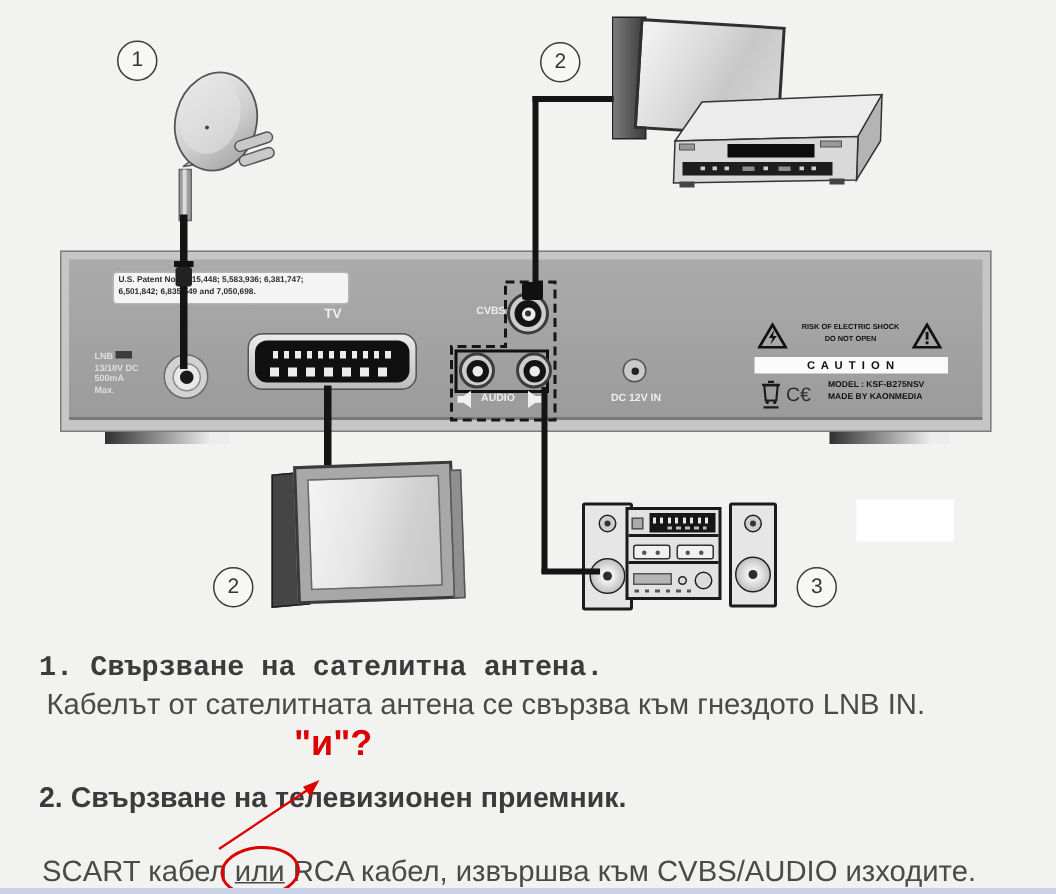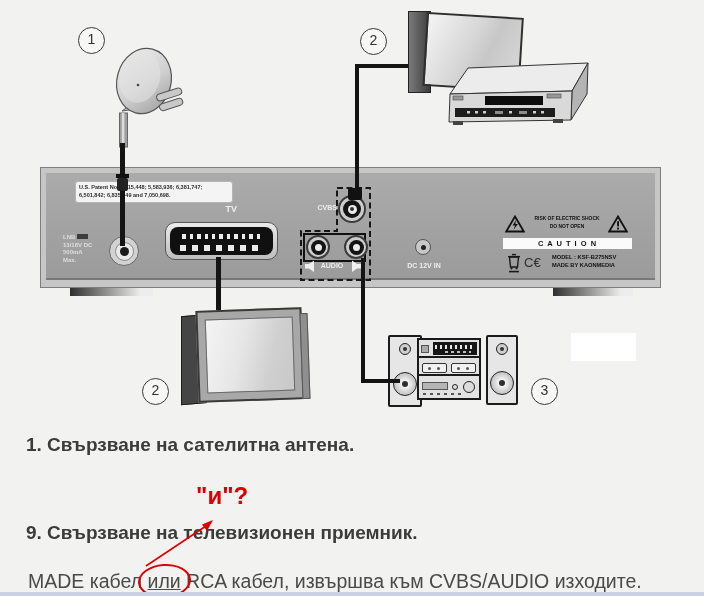--- a/index.html
+++ b/index.html
@@ -43,21 +43,21 @@
     <div class="tiny nowrap"><span>LNB</span><span style="display:inline-block;width:11px;height:5px;background:#3c3c3c;margin-left:2px;"></span></div>
     <div class="tiny nowrap">13/18V DC</div>
     <div class="tiny nowrap">500mA</div>
     <div class="tiny nowrap">Max.</div>
   </div>
 
   <div class="ring" style="left:109px;top:236px;width:30px;height:30px;background:#d2d2d2;border:1.5px solid #6a6a6a;"></div>
   <div class="ring" style="left:114.5px;top:241.5px;width:19px;height:19px;background:#e9e9e9;border:1px solid #8a8a8a;"></div>
   <div class="ring" style="left:119.5px;top:246.5px;width:9px;height:9px;background:#1a1a1a;"></div>
 
-  <div class="panel-text" style="left:207px;top:204px;width:30px;text-align:right;font-size:9px;">TV</div>
+  <div class="panel-text" style="left:207px;top:204px;width:30px;text-align:center;font-size:9px;">TV</div>
   <div class="abs" style="left:165px;top:222px;width:113px;height:38px;background:linear-gradient(#ebebeb,#bdbdbd);border:1.5px solid #555;border-radius:10px;">
     <div class="abs" style="left:4px;top:4px;right:4px;bottom:4px;background:#101010;border-radius:8px;">
       <div class="abs" style="left:12px;right:12px;top:7px;height:4.5px;background:repeating-linear-gradient(90deg,#ececec 0 3.5px,transparent 3.5px 7.5px);"></div>
       <div class="abs" style="left:10px;right:10px;top:18px;height:6px;background:repeating-linear-gradient(90deg,#ececec 0 6px,transparent 6px 12px);"></div>
     </div>
   </div>
 
   <div class="panel-text" style="left:303px;top:204px;width:34px;text-align:right;font-size:7px;">CVBS</div>
   <div class="ring" style="left:338px;top:195px;width:28px;height:28px;background:#cdcdcd;border:2px solid #3c3c3c;"></div>
   <div class="ring" style="left:343px;top:200px;width:18px;height:18px;background:#141414;"></div>
@@ -211,25 +211,26 @@
   <div class="cable" style="left:361px;top:258px;width:4px;height:124px;"></div>
   <div class="cable" style="left:361px;top:379px;width:39px;height:4px;"></div>
 
   <div class="abs" style="left:571px;top:333px;width:65px;height:28px;background:#ffffff;"></div>
 
   <div class="callout" style="left:78px;top:27px;">1</div>
   <div class="callout" style="left:360px;top:28px;">2</div>
   <div class="callout" style="left:142px;top:378px;">2</div>
   <div class="callout" style="left:531px;top:378px;">3</div>
 
-  <div class="instr-title" style="left:26px;top:434px;">1. Свързване на сателитна антена.</div>
+  <div class="instr-title" style="left:26px;top:434px;font-family:Liberation Mono, monospace;">1. Свързване на сателитна антена.</div>
+  <div class="instr" style="left:31px;top:459px;">Кабелът от сателитната антена се свързва към гнездото LNB IN.</div>
   <div class="abs red nowrap" style="left:196px;top:482px;font-size:24px;font-weight:bold;">"и"?</div>
-  <div class="instr-title" style="left:26px;top:522px;">9. Свързване на телевизионен приемник.</div>
+  <div class="instr-title" style="left:26px;top:522px;">2. Свързване на телевизионен приемник.</div>
   <div class="instr" style="left:28px;top:570px;">
-    <span>MADE кабел </span><span class="circled">или</span><span> RCA кабел, извършва към CVBS/AUDIO изходите.</span>
+    <span>SCART кабел </span><span class="circled">или</span><span> RCA кабел, извършва към CVBS/AUDIO изходите.</span>
   </div>
 
   <svg class="abs" style="left:0;top:0;pointer-events:none;" width="704" height="596" viewBox="0 0 704 596">
     <line x1="146" y1="566" x2="209" y2="524" stroke="#dd0000" stroke-width="1.6"></line>
     <polygon points="213,520 202,524.5 207,531" fill="#dd0000"></polygon>
   </svg>
 
   <div class="abs" style="left:0;top:592px;width:704px;height:4px;background:#ccd2e6;"></div>
 
 </div>

